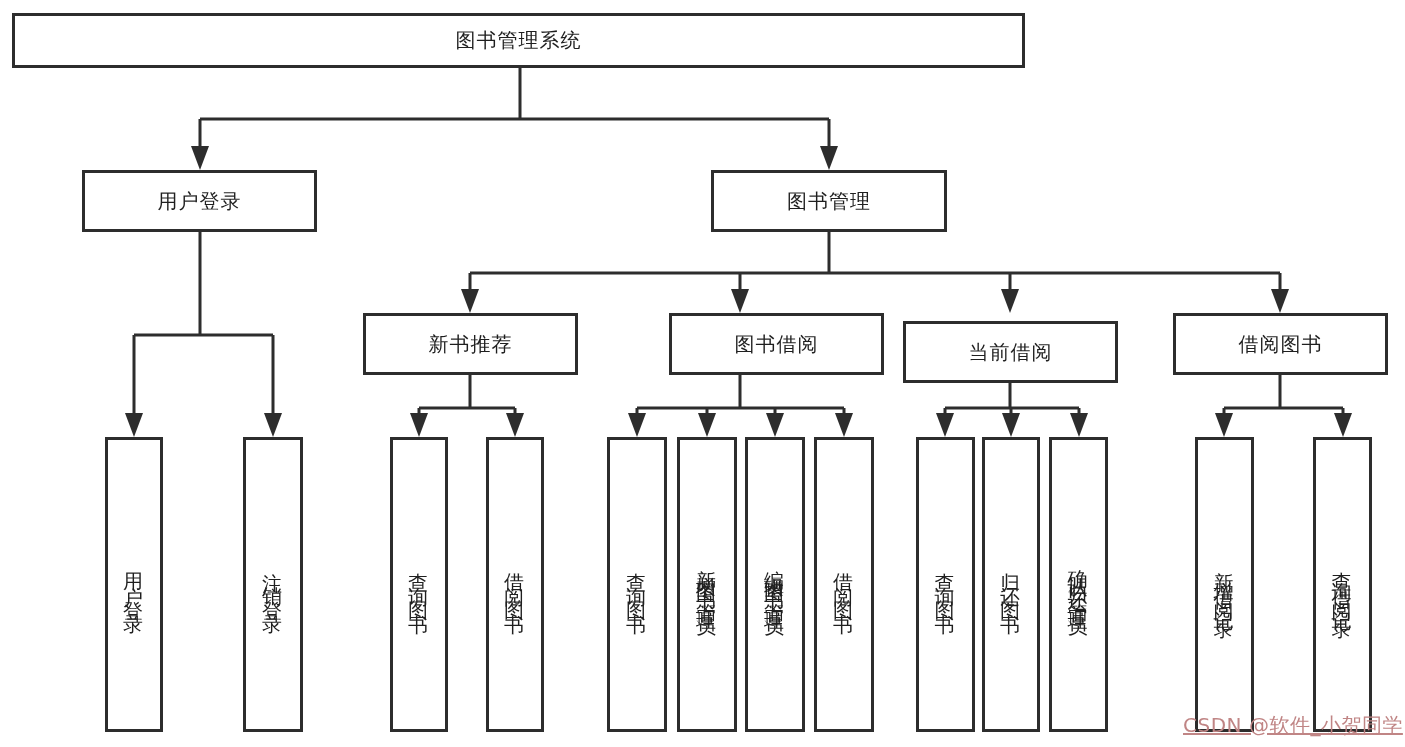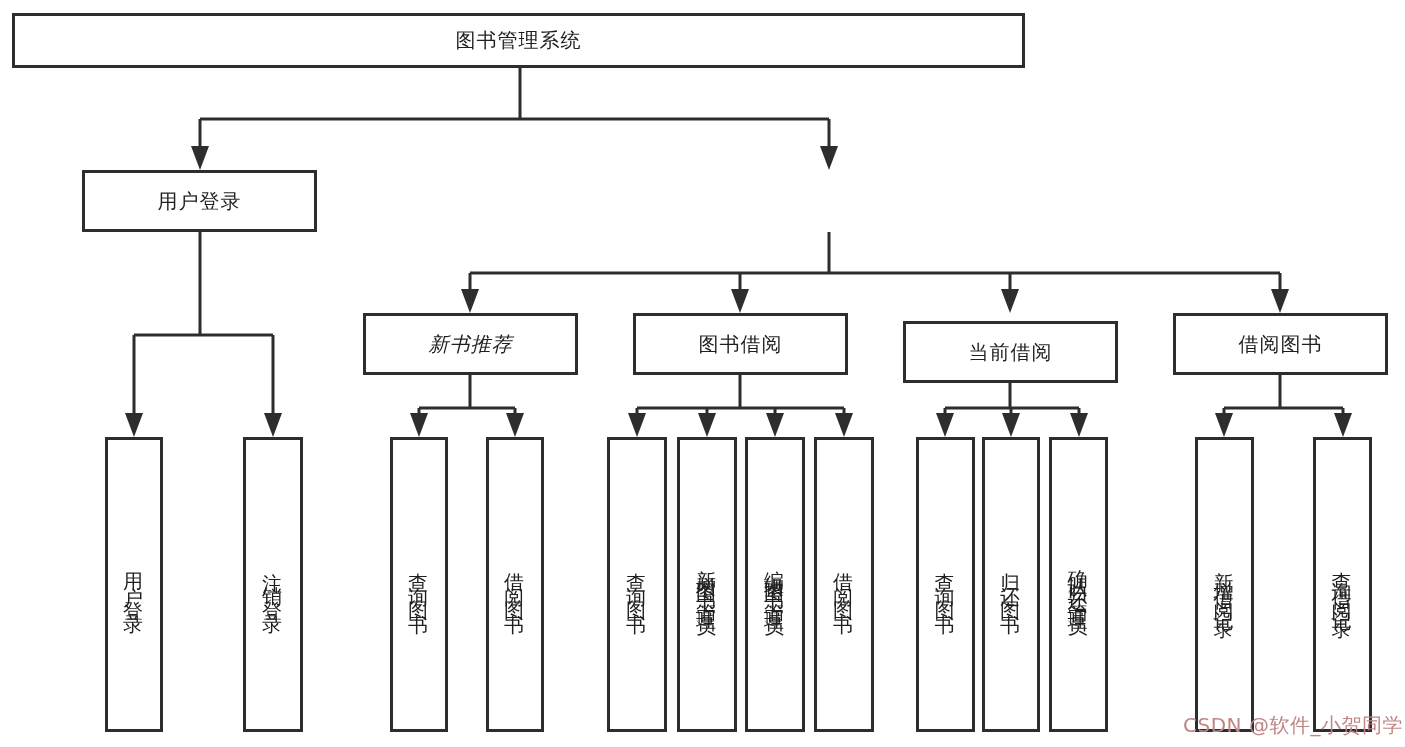--- a/index.html
+++ b/index.html
@@ -45,20 +45,21 @@
   }
   .vnode.mid span{letter-spacing:0.48em;}
   .vnode.long span{letter-spacing:0.34em;}
   .watermark{
     position:absolute;
     left:1183px;top:712px;
     font-size:20px;
     color:var(--watermark);
     white-space:nowrap;
     letter-spacing:0.5px;
+    text-decoration:underline;
   }
 </style>
 </head>
 <body>
 
 <div class="canvas">
 
   <svg class="connector-svg" viewBox="0 0 1405 747" xmlns="http://www.w3.org/2000/svg">
     <path d="M520 68 V119 M200 119 H829 M200 119 V150 M829 119 V150
          M200 232 V335 M134 335 H273 M134 335 V417 M273 335 V417
@@ -86,23 +87,24 @@
       <path d="M1002 413 L1020 413 L1011 437 Z"></path>
       <path d="M1070 413 L1088 413 L1079 437 Z"></path>
       <path d="M1215 413 L1233 413 L1224 437 Z"></path>
       <path d="M1334 413 L1352 413 L1343 437 Z"></path>
     </g>
   </svg>
 
   <div class="node hnode" style="left:12px;top:13px;width:1013px;height:55px;">图书管理系统</div>
 
   <div class="node hnode" style="left:82px;top:170px;width:235px;height:62px;">用户登录</div>
+  <div class="node hnode" style="left:711px;top:170px;width:236px;height:62px;">图书管理</div>
 
-  <div class="node hnode" style="left:363px;top:313px;width:215px;height:62px;font-style:italic;">新书推荐</div>
-  <div class="node hnode" style="left:633px;top:313px;width:215px;height:62px;">图书借阅</div>
+  <div class="node hnode" style="left:363px;top:313px;width:215px;height:62px;">新书推荐</div>
+  <div class="node hnode" style="left:669px;top:313px;width:215px;height:62px;">图书借阅</div>
   <div class="node hnode" style="left:903px;top:313px;width:215px;height:62px;margin-top:8px;">当前借阅</div>
   <div class="node hnode" style="left:1173px;top:313px;width:215px;height:62px;">借阅图书</div>
 
   <div class="node vnode" style="left:105px;top:437px;width:58px;height:295px;">
     <span>用户登录</span>
   </div>
   <div class="node vnode" style="left:243px;top:437px;width:60px;height:295px;">
     <span>注销登录</span>
   </div>
 

